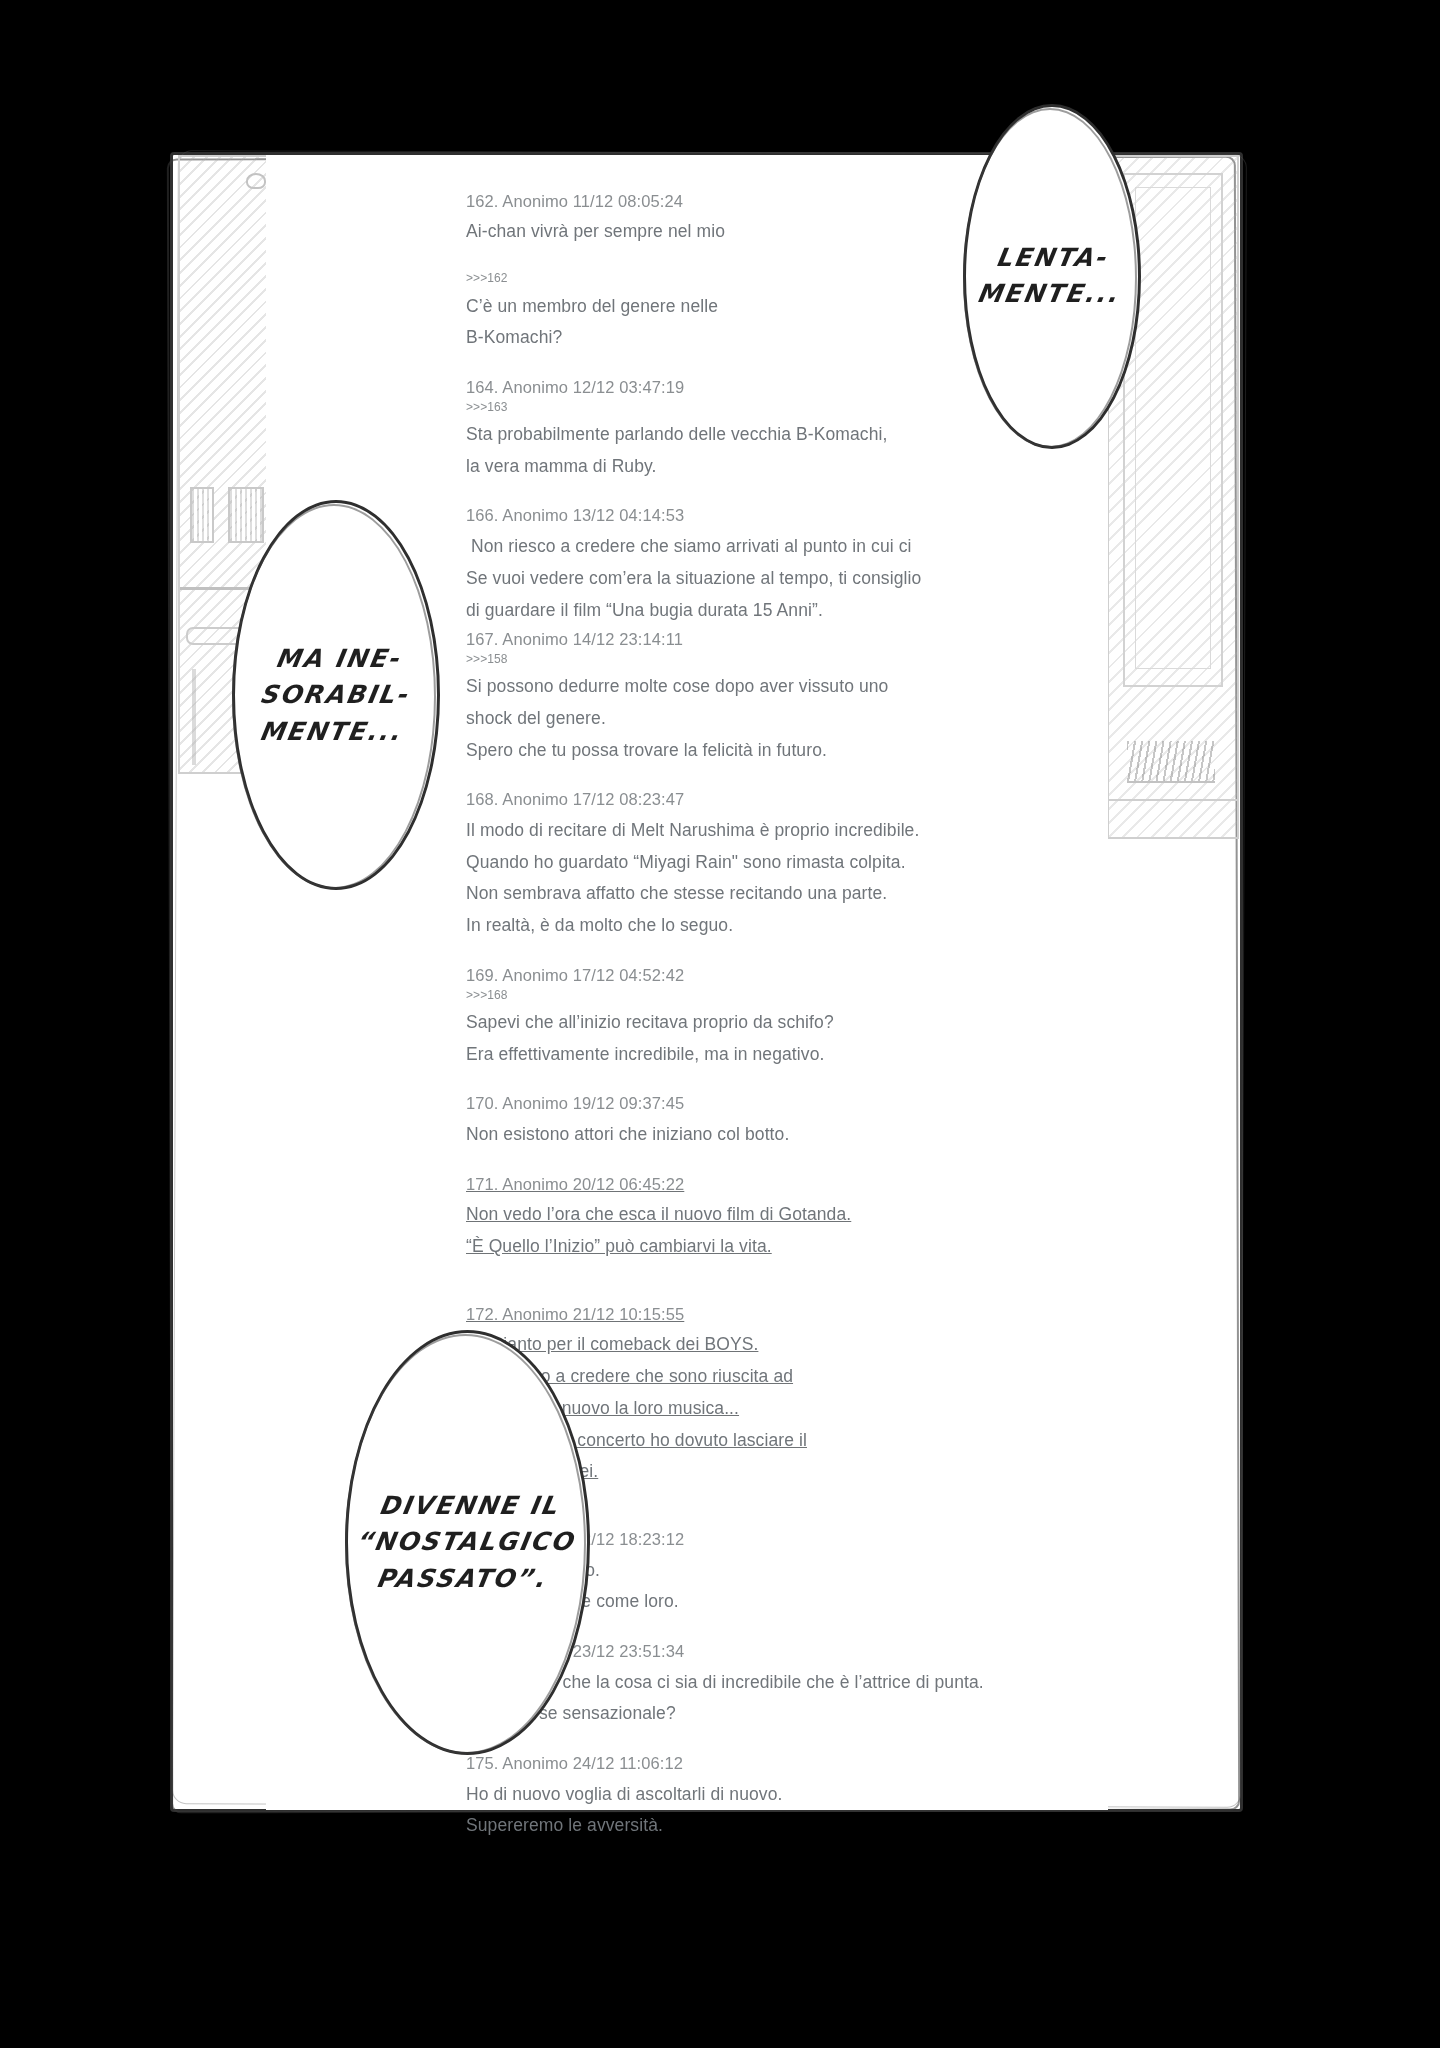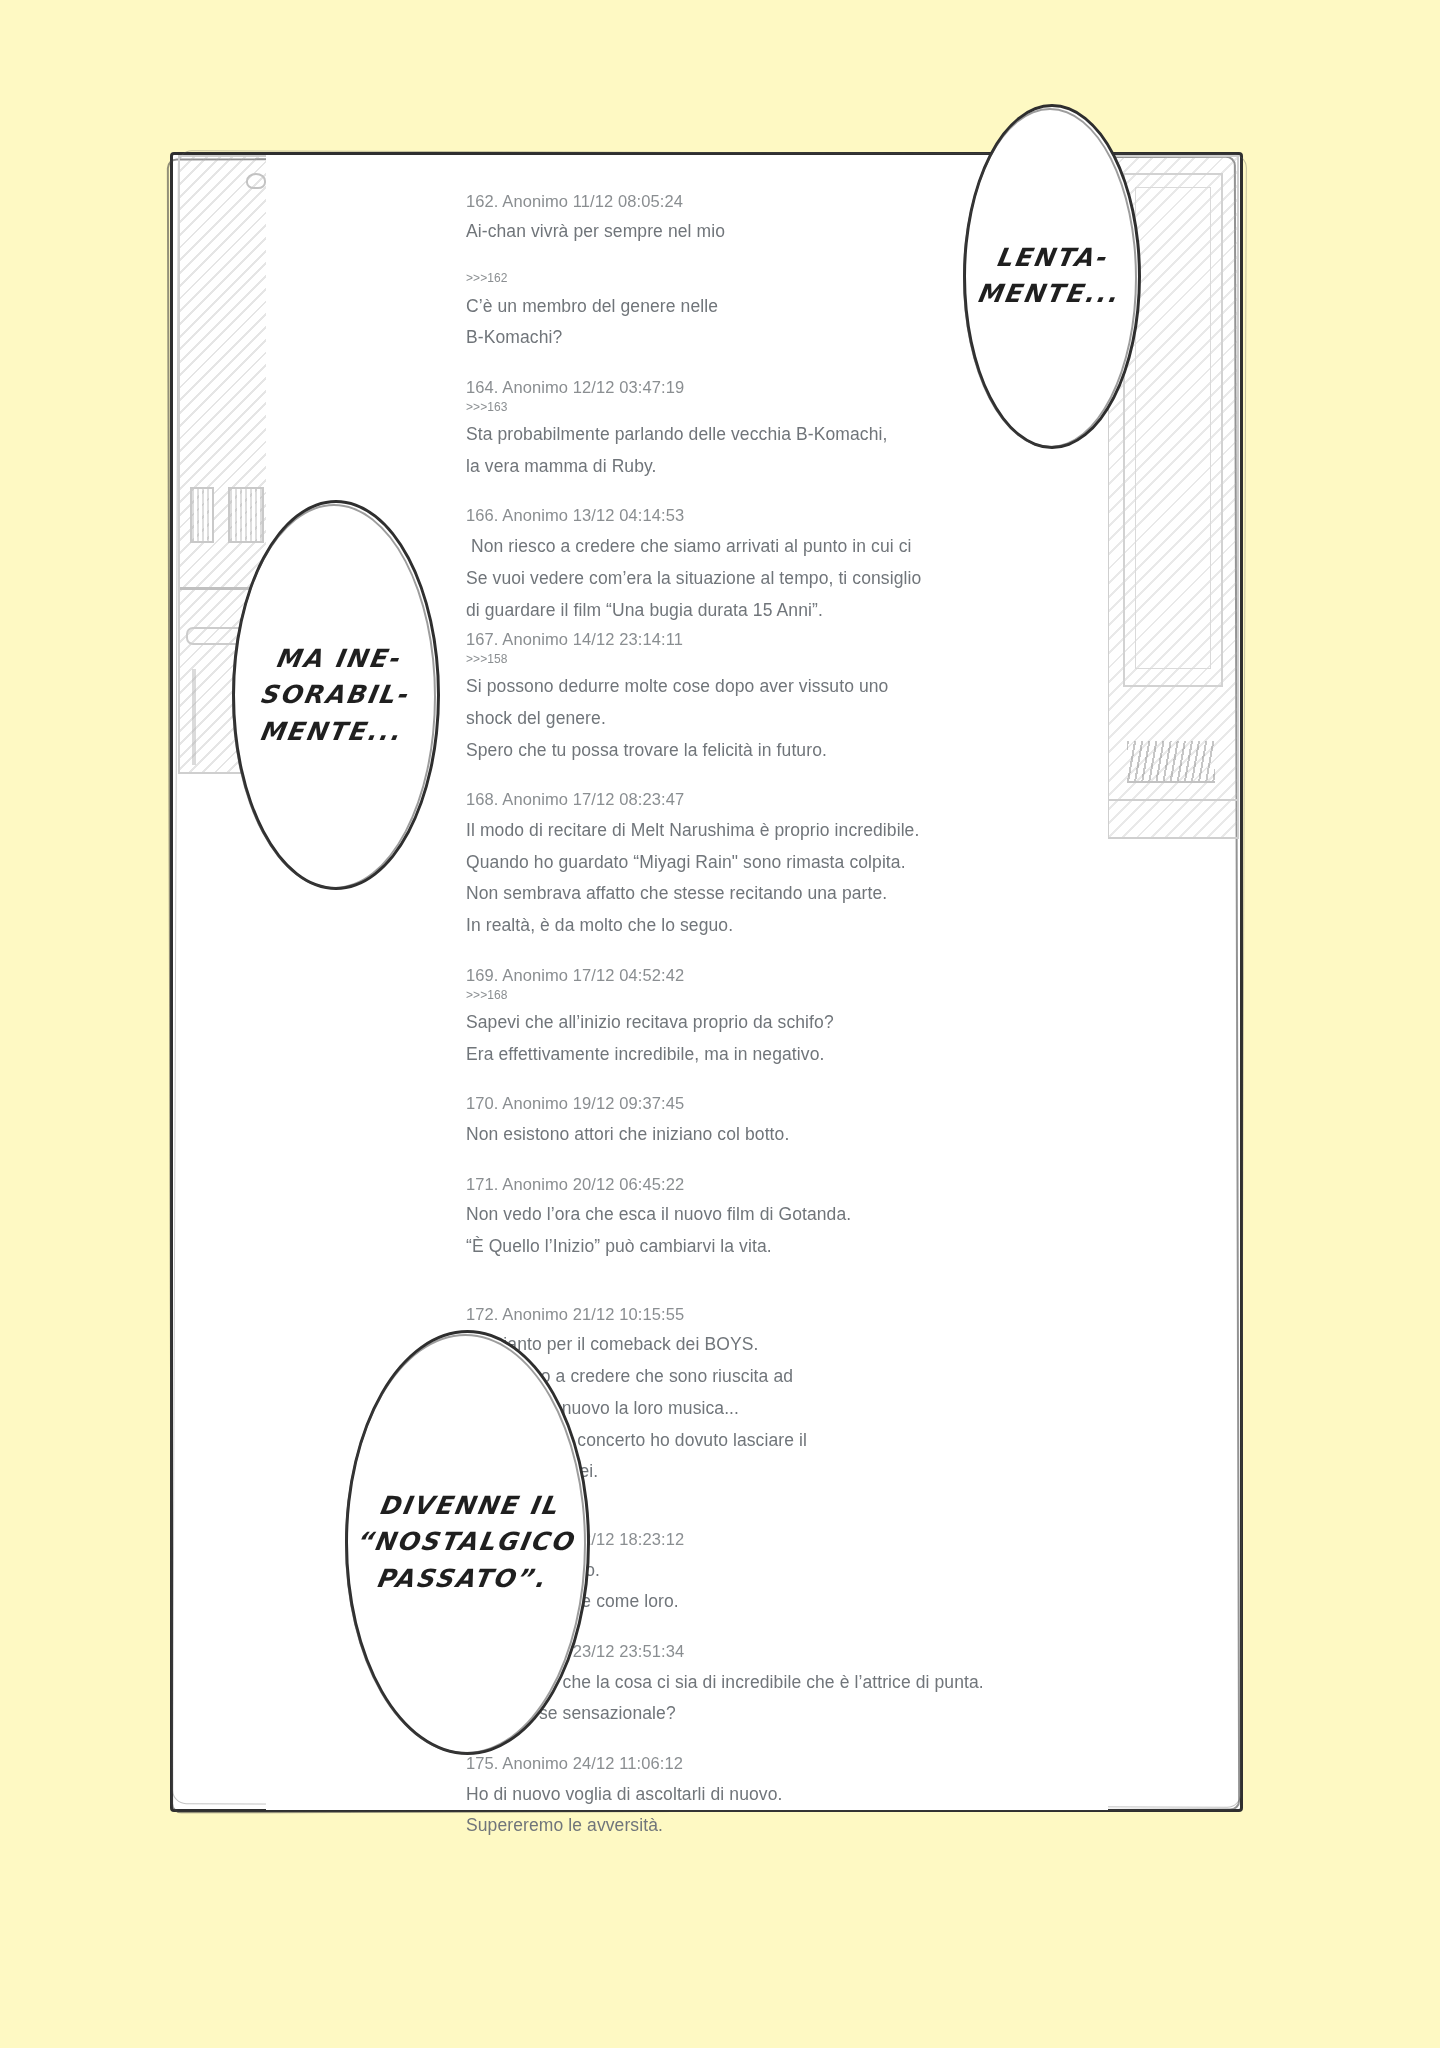--- a/index.html
+++ b/index.html
@@ -3,21 +3,21 @@
 <meta charset="utf-8">
 <title>Manga page — BBS thread</title>
 <style>
   html,body{margin:0;padding:0;background:#ffffff;}
   body{
     width:1440px;height:2048px;position:relative;overflow:hidden;
     font-family:"Liberation Sans", sans-serif;
   }
 
   
-  #page{position:absolute;inset:0;background:#fef9c3;}
+  #page{position:absolute;inset:0;background:#000000;}
 
   .panel-frame{
     position:absolute;
     left:170px;top:152px;width:1073px;height:1660px;
     border:3px solid #2f2f2f;
     border-radius:4px;
     box-sizing:border-box;
     background:#fff;
   }
   
@@ -108,21 +108,21 @@
     line-height:1.36;
     letter-spacing:.1px;
     -webkit-font-smoothing:antialiased;
   }
   .post{margin:0 0 26px 0;}
   .post .hdr{color:#8a8e91;font-size:16.5px;}
   .post .ref{color:#8a8e91;font-size:12px;}
   .post .line{color:#70757a;white-space:pre;margin-top:8px;}
 
   .post.tight{margin-bottom:6px;}
-  .post.gap-lg{margin-bottom:44px;}
+  .post.gap-lg{margin-bottom:44px;text-decoration:underline;}
 
   
   .balloon{
     position:absolute;
     background:#ffffff;
     border:3px solid #2e2e2e;
     border-radius:50%;
     display:flex;align-items:center;justify-content:center;
     text-align:center;
     font-family:"DejaVu Sans", sans-serif;

